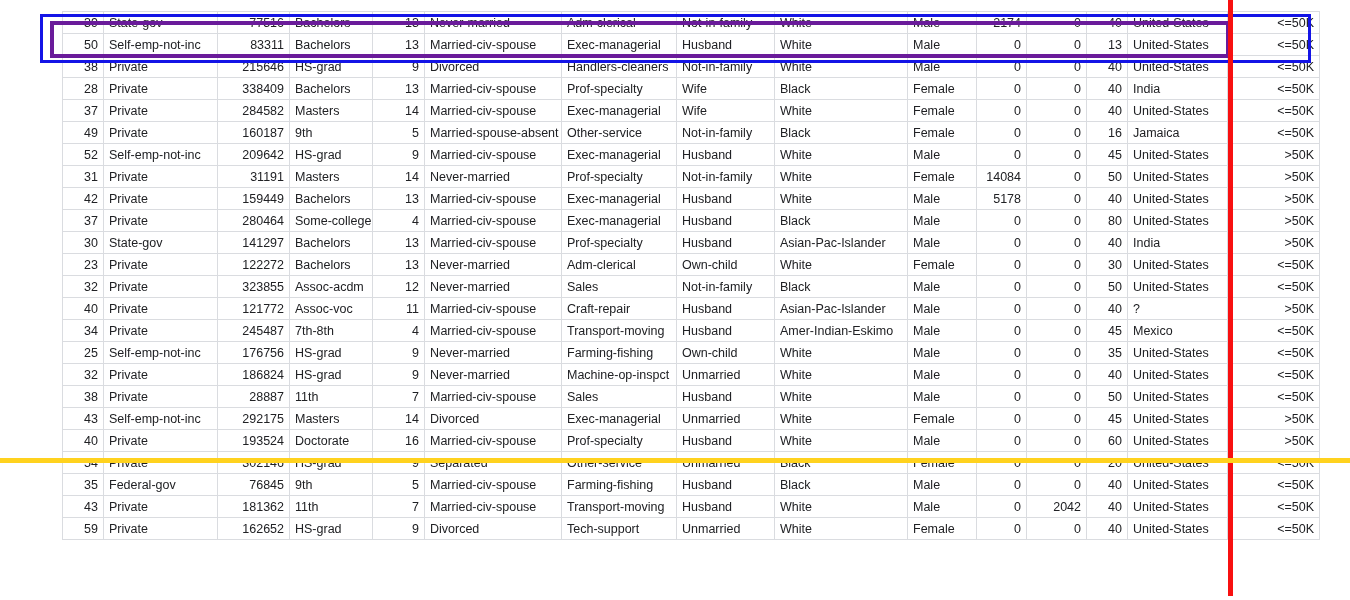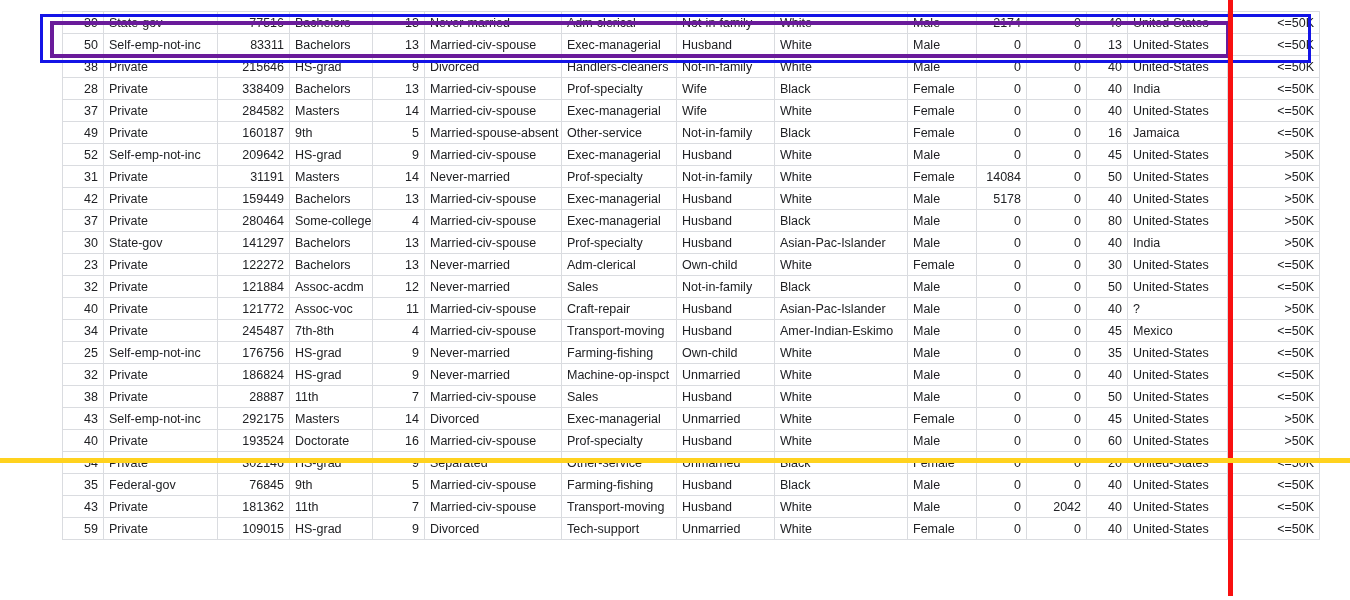--- a/index.html
+++ b/index.html
@@ -329,21 +329,21 @@
             <td class="txt">Female</td>
             <td class="num">0</td>
             <td class="num">0</td>
             <td class="num">30</td>
             <td class="txt">United-States</td>
             <td class="num">&lt;=50K</td>
           </tr>
           <tr>
             <td class="num">32</td>
             <td class="txt">Private</td>
-            <td class="num">121884</td>
+            <td class="num">323855</td>
             <td class="txt">Assoc-acdm</td>
             <td class="num">12</td>
             <td class="txt">Never-married</td>
             <td class="txt">Sales</td>
             <td class="txt">Not-in-family</td>
             <td class="txt">Black</td>
             <td class="txt">Male</td>
             <td class="num">0</td>
             <td class="num">0</td>
             <td class="num">50</td>
@@ -516,21 +516,21 @@
             <td class="txt">Male</td>
             <td class="num">0</td>
             <td class="num">2042</td>
             <td class="num">40</td>
             <td class="txt">United-States</td>
             <td class="num">&lt;=50K</td>
           </tr>
           <tr>
             <td class="num">59</td>
             <td class="txt">Private</td>
-            <td class="num">109015</td>
+            <td class="num">162652</td>
             <td class="txt">HS-grad</td>
             <td class="num">9</td>
             <td class="txt">Divorced</td>
             <td class="txt">Tech-support</td>
             <td class="txt">Unmarried</td>
             <td class="txt">White</td>
             <td class="txt">Female</td>
             <td class="num">0</td>
             <td class="num">0</td>
             <td class="num">40</td>

